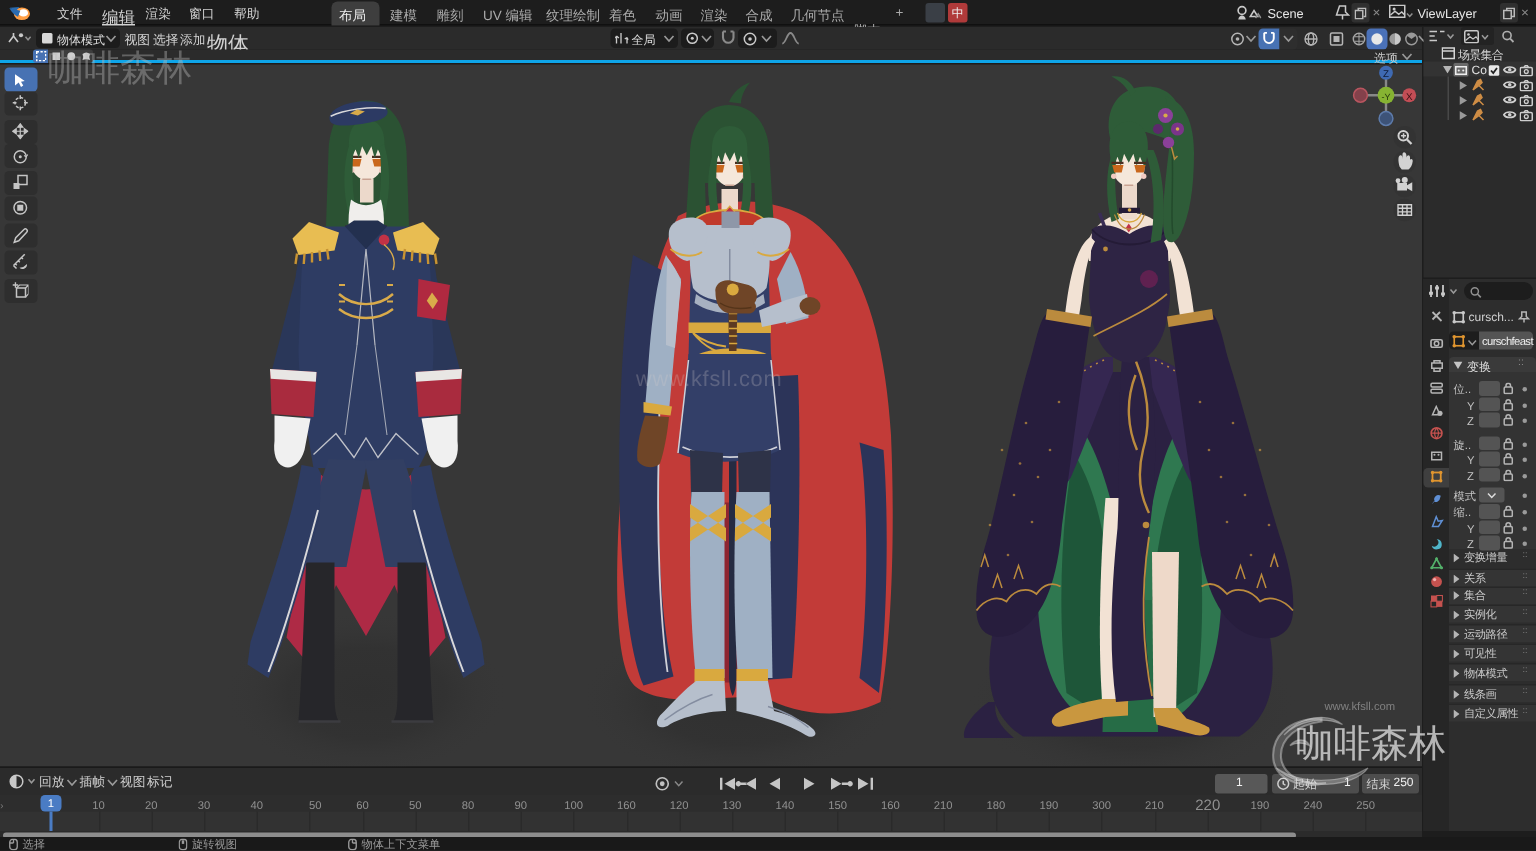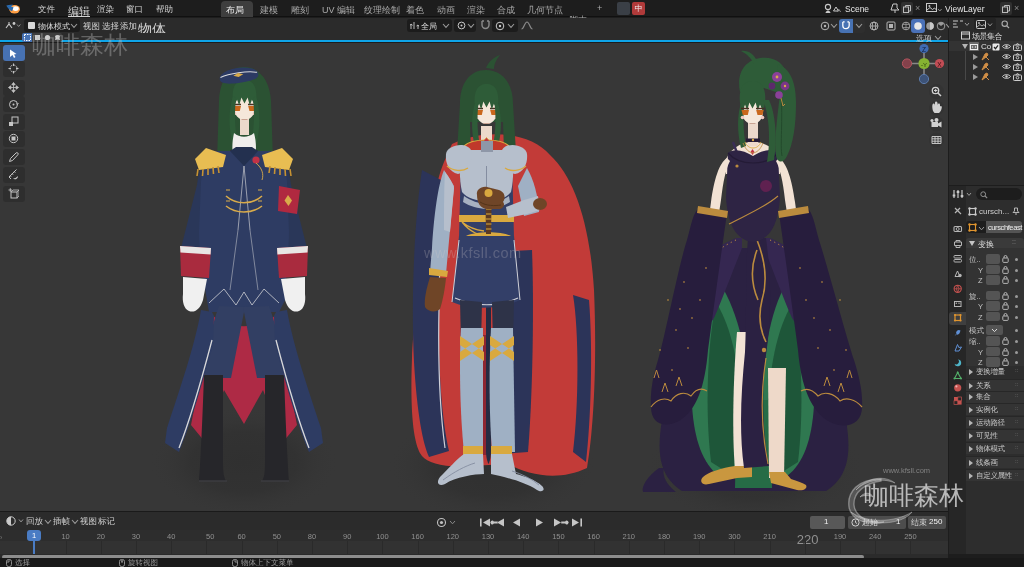--- a/index.html
+++ b/index.html
@@ -956,21 +956,21 @@
         <span class="abs" style="left:620.8000000000001px;top:19.5px;width:16px;text-align:center;font-size:7.5px;color:#909090;">210</span>
         <div class="abs" style="left:628.8000000000001px;top:29px;width:1px;height:13px;background:#2a2a2a;"></div>
         <span class="abs" style="left:656px;top:19.5px;width:16px;text-align:center;font-size:7.5px;color:#909090;">180</span>
         <div class="abs" style="left:664px;top:29px;width:1px;height:13px;background:#2a2a2a;"></div>
         <span class="abs" style="left:691.2px;top:19.5px;width:16px;text-align:center;font-size:7.5px;color:#909090;">190</span>
         <div class="abs" style="left:699.2px;top:29px;width:1px;height:13px;background:#2a2a2a;"></div>
         <span class="abs" style="left:726.4px;top:19.5px;width:16px;text-align:center;font-size:7.5px;color:#909090;">300</span>
         <div class="abs" style="left:734.4px;top:29px;width:1px;height:13px;background:#2a2a2a;"></div>
         <span class="abs" style="left:761.6px;top:19.5px;width:16px;text-align:center;font-size:7.5px;color:#909090;">210</span>
         <div class="abs" style="left:769.6px;top:29px;width:1px;height:13px;background:#2a2a2a;"></div>
-        <span class="abs" style="left:796.8000000000001px;top:19.5px;width:16px;font-size:13px;color:#909090;">220</span>
+        <span class="abs" style="left:796.8000000000001px;top:19.5px;width:16px;font-size:10px;color:#909090;">220</span>
         <div class="abs" style="left:804.8000000000001px;top:29px;width:1px;height:13px;background:#2a2a2a;"></div>
         <span class="abs" style="left:832px;top:19.5px;width:16px;text-align:center;font-size:7.5px;color:#909090;">190</span>
         <div class="abs" style="left:840px;top:29px;width:1px;height:13px;background:#2a2a2a;"></div>
         <span class="abs" style="left:867.2px;top:19.5px;width:16px;text-align:center;font-size:7.5px;color:#909090;">240</span>
         <div class="abs" style="left:875.2px;top:29px;width:1px;height:13px;background:#2a2a2a;"></div>
         <span class="abs" style="left:902.4px;top:19.5px;width:16px;text-align:center;font-size:7.5px;color:#909090;">250</span>
         <div class="abs" style="left:910.4px;top:29px;width:1px;height:13px;background:#2a2a2a;"></div>
       </div>
   <div class="abs" style="left:27px;top:18px;width:14px;height:11px;background:#4a7cc4;border-radius:3px;text-align:center;font-size:7.5px;color:#fff;line-height:11px;">1</div>
   <div class="abs" style="left:33px;top:29px;width:1.5px;height:13px;background:#4a7cc4;"></div>

